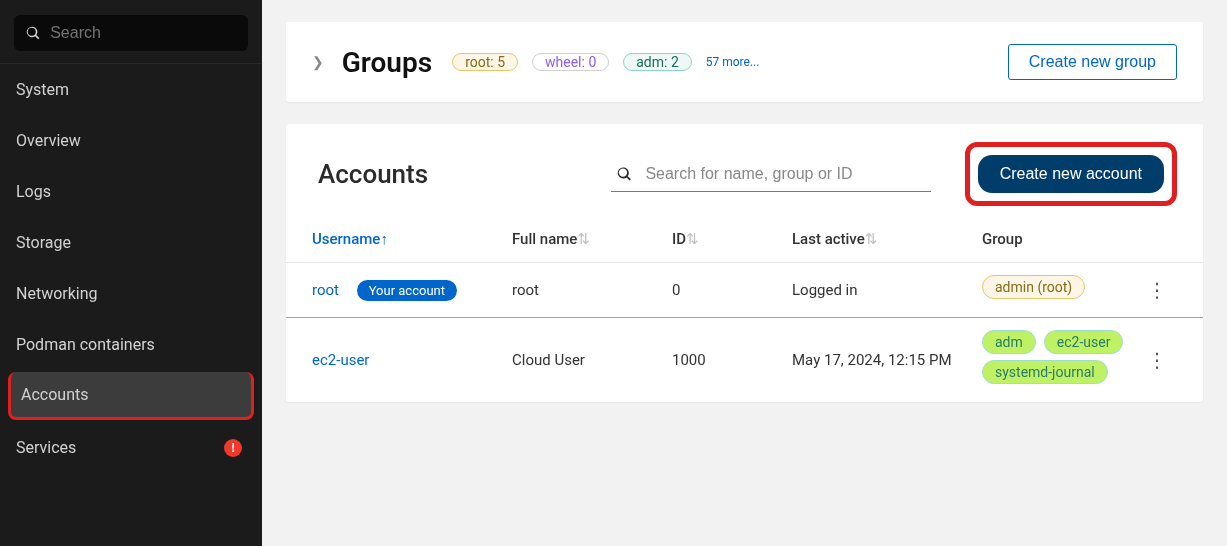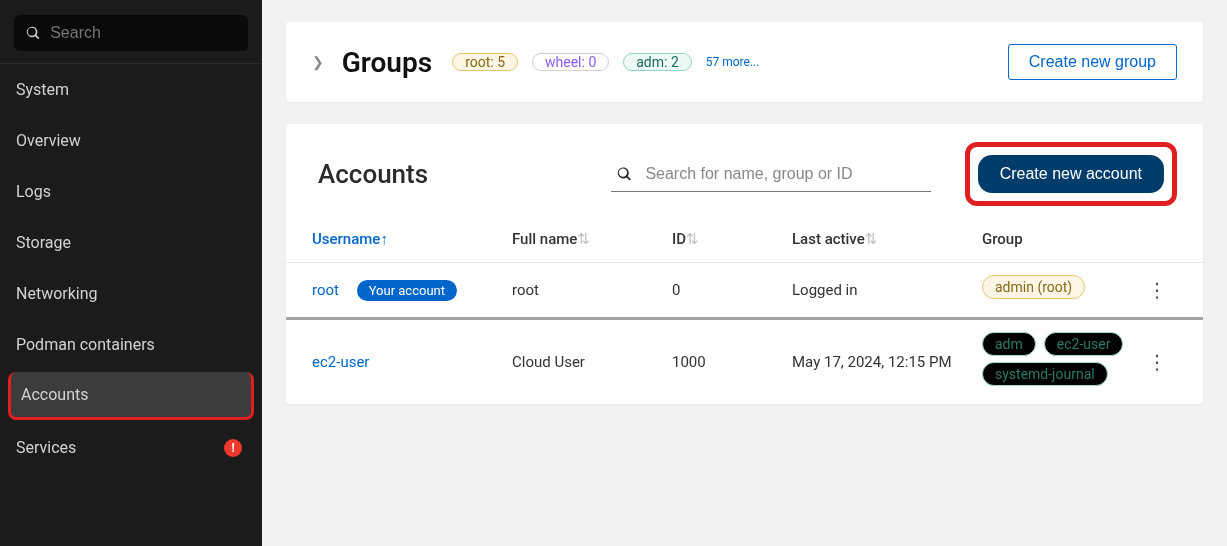--- a/index.html
+++ b/index.html
@@ -48,26 +48,26 @@
     .th.sortable.active { font-weight: 500; }
     .sort-icon { color: #0066cc; }
     .sort-icon-grey { color: #c0c0c0; }
     .col-user { width: 200px; }
     .col-full { width: 160px; }
     .col-id { width: 120px; }
     .col-last { width: 190px; }
     .col-group { flex: 1; }
     .col-act { width: 40px; text-align: center; }
     
-    .trow { display: flex; padding: 12px 26px; border-bottom: 3px solid #a3a3a3; align-items: center; }
+    .trow { display: flex; padding: 12px 26px; border-bottom: 1px solid #a3a3a3; align-items: center; }
     .trow:last-child { border-bottom: none; }
     .td { font-size: 15px; color: #333; }
     .link { color: #0066cc; cursor: pointer; }
     .badge-pill { background: #0066cc; color: #fff; padding: 3px 12px; border-radius: 14px; font-size: 13px; margin-left: 14px; }
-    .gchip { display: inline-block; padding: 3px 12px; border-radius: 14px; font-size: 14px; border: 1px solid #a0dcd0; color: #2c7a6a; background: #000000; margin-right: 8px; margin-bottom: 6px; }
+    .gchip { display: inline-block; padding: 3px 12px; border-radius: 14px; font-size: 14px; border: 1px solid #a0dcd0; color: #2c7a6a; background: #bef264; margin-right: 8px; margin-bottom: 6px; }
     .gchip.admin { border-color: #e8c76a; color: #8a6a12; background: #fdf6e7; }
     .kebab { color: #555; font-size: 20px; cursor: pointer; }
     .groups-cell { display: flex; flex-wrap: wrap; max-width: 200px; }
   </style>
 </head>
 <body>
 
 <div class="sidebar">
   <div class="search-box">
     <svg class="search-icon-svg" viewBox="0 0 16 16">

